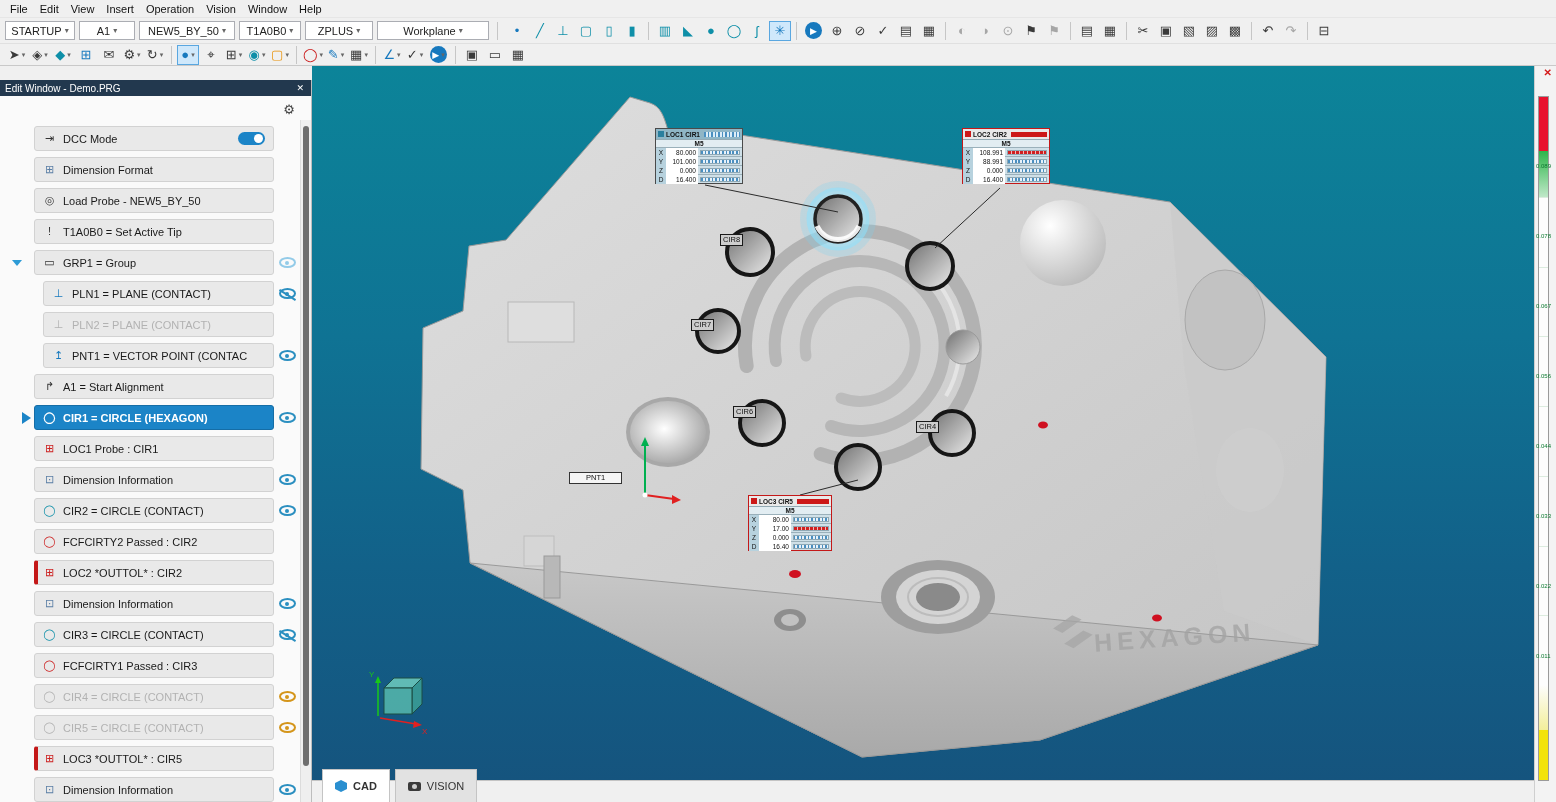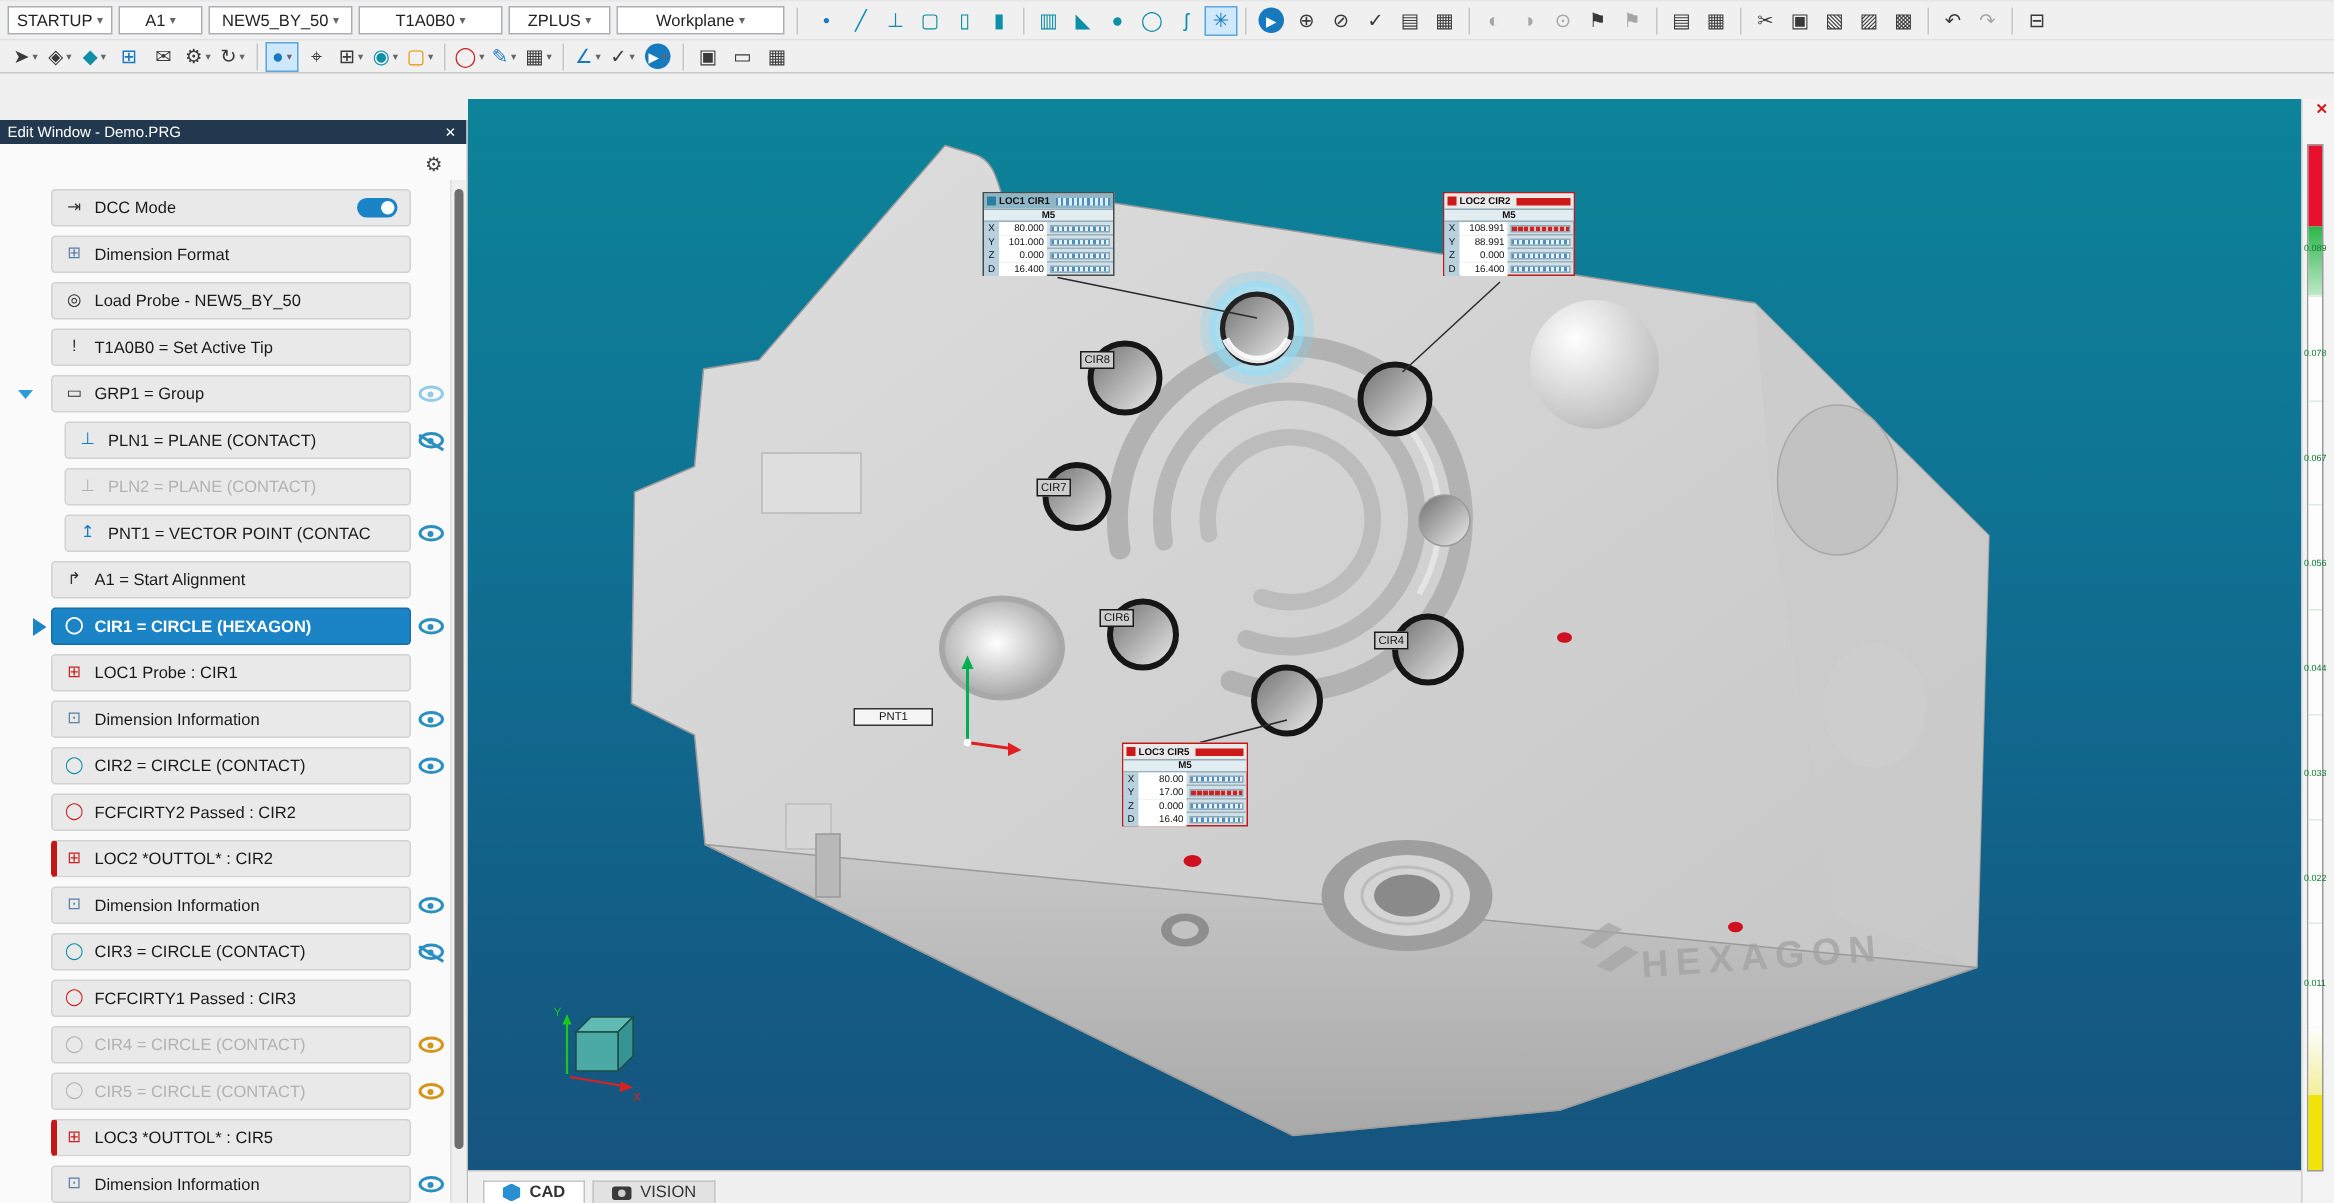--- a/index.html
+++ b/index.html
@@ -83,43 +83,53 @@
   .colorbar{position:absolute;left:3px;top:30px;width:11px;height:685px;border:1px solid #9a9a9a;display:flex;flex-direction:column}
   .cb-red{height:54px;background:#e8112d}
   .cb-green{height:46px;background:linear-gradient(#2db54a,#bfe8c8)}
   .cb-white{height:70px;background:#fdfdfd;border-top:1px solid #dcecdf}
   .cb-lyellow{height:45px;background:linear-gradient(#fdfdfd,#f3ef9a)}
   .cb-yellow{height:50px;background:#f2e30a}
   .sclabel{position:absolute;left:1px;width:21px;font-size:6px;color:#0c7a30;line-height:6px}
 
   
   .bottombar{position:absolute;left:312px;top:780px;width:1222px;height:22px;background:#f0f0f0;border-top:1px solid #c4c4c4;display:flex;align-items:flex-end;padding-left:10px;gap:5px}
-  .tab{display:flex;align-items:center;gap:6px;height:15px;padding:0 12px;font-size:11px;font-weight:700;color:#333;background:#fff;border:1px solid #c4c4c4;border-bottom:none}
+  .tab{display:flex;align-items:center;gap:6px;height:33px;padding:0 12px;font-size:11px;font-weight:700;color:#333;background:#fff;border:1px solid #c4c4c4;border-bottom:none}
   .tab.inactive{background:#e2e2e2;font-weight:400}
   .cube-ic{width:12px;height:12px;background:#2a8fd0;clip-path:polygon(50% 0,100% 25%,100% 75%,50% 100%,0 75%,0 25%)}
   .cam-ic{position:relative;width:13px;height:9px;background:#3a3a3a;border-radius:2px}
   .cam-ic::after{content:"";position:absolute;left:4px;top:2px;width:5px;height:5px;border-radius:50%;background:#cfcfcf}
 </style>
 </head>
 <body>
 
 <div id="app">
 
+  <div class="menubar">
+    <span class="menu-item">File</span>
+    <span class="menu-item">Edit</span>
+    <span class="menu-item">View</span>
+    <span class="menu-item">Insert</span>
+    <span class="menu-item">Operation</span>
+    <span class="menu-item">Vision</span>
+    <span class="menu-item">Window</span>
+    <span class="menu-item">Help</span>
+  </div>
 
   <div class="toolbar1">
     <div class="dd" style="width:70px">
         <span>STARTUP</span>
       </div>
     <div class="dd" style="width:56px">
         <span>A1</span>
       </div>
     <div class="dd" style="width:96px">
         <span>NEW5_BY_50</span>
       </div>
-    <div class="dd" style="width:96px">
+    <div class="dd" style="width:62px">
         <span>T1A0B0</span>
       </div>
     <div class="dd" style="width:68px">
         <span>ZPLUS</span>
       </div>
     <div class="dd" style="width:112px">
         <span>Workplane</span>
       </div>
     <div class="sep"></div>
     <div class="icons">

